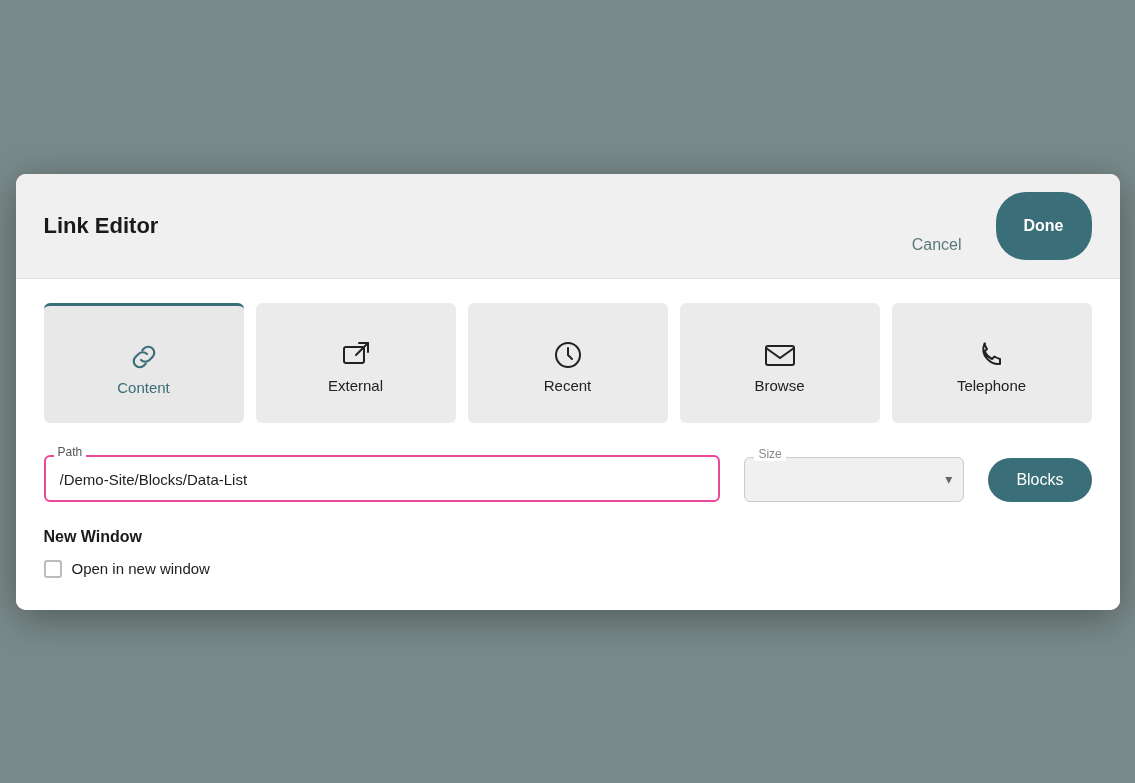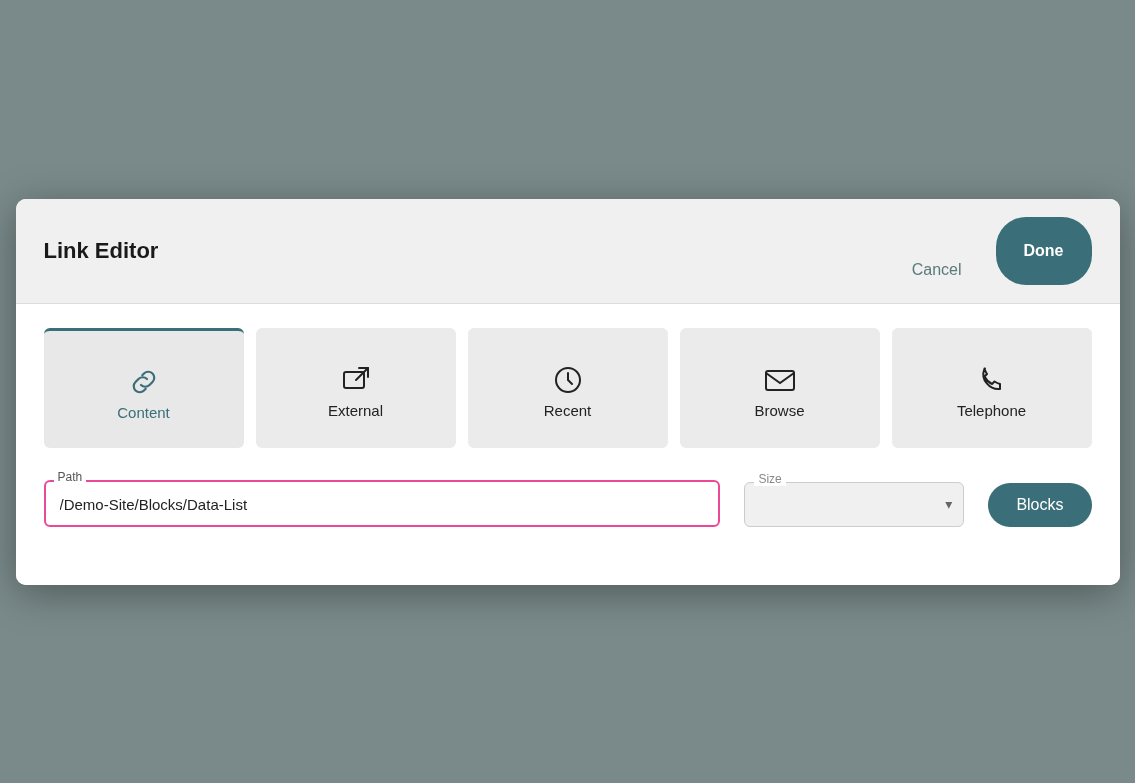--- a/index.html
+++ b/index.html
@@ -294,15 +294,22 @@
           <select class="size-select">
             <option value=""></option>
           </select>
           <span class="size-select-arrow">▾</span>
         </div>
 
         <button class="browse-btn">Blocks</button>
       </div>
     </div>
 
+    <div class="new-window-section">
+      <div class="new-window-label">New Window</div>
+      <div class="checkbox-row">
+        <input class="checkbox-input" type="checkbox" id="new-window-cb" style="">
+        <label class="checkbox-label" for="new-window-cb">Open in new window</label>
+      </div>
+    </div>
 
   </div>
 </div>
 
 </body></html>

